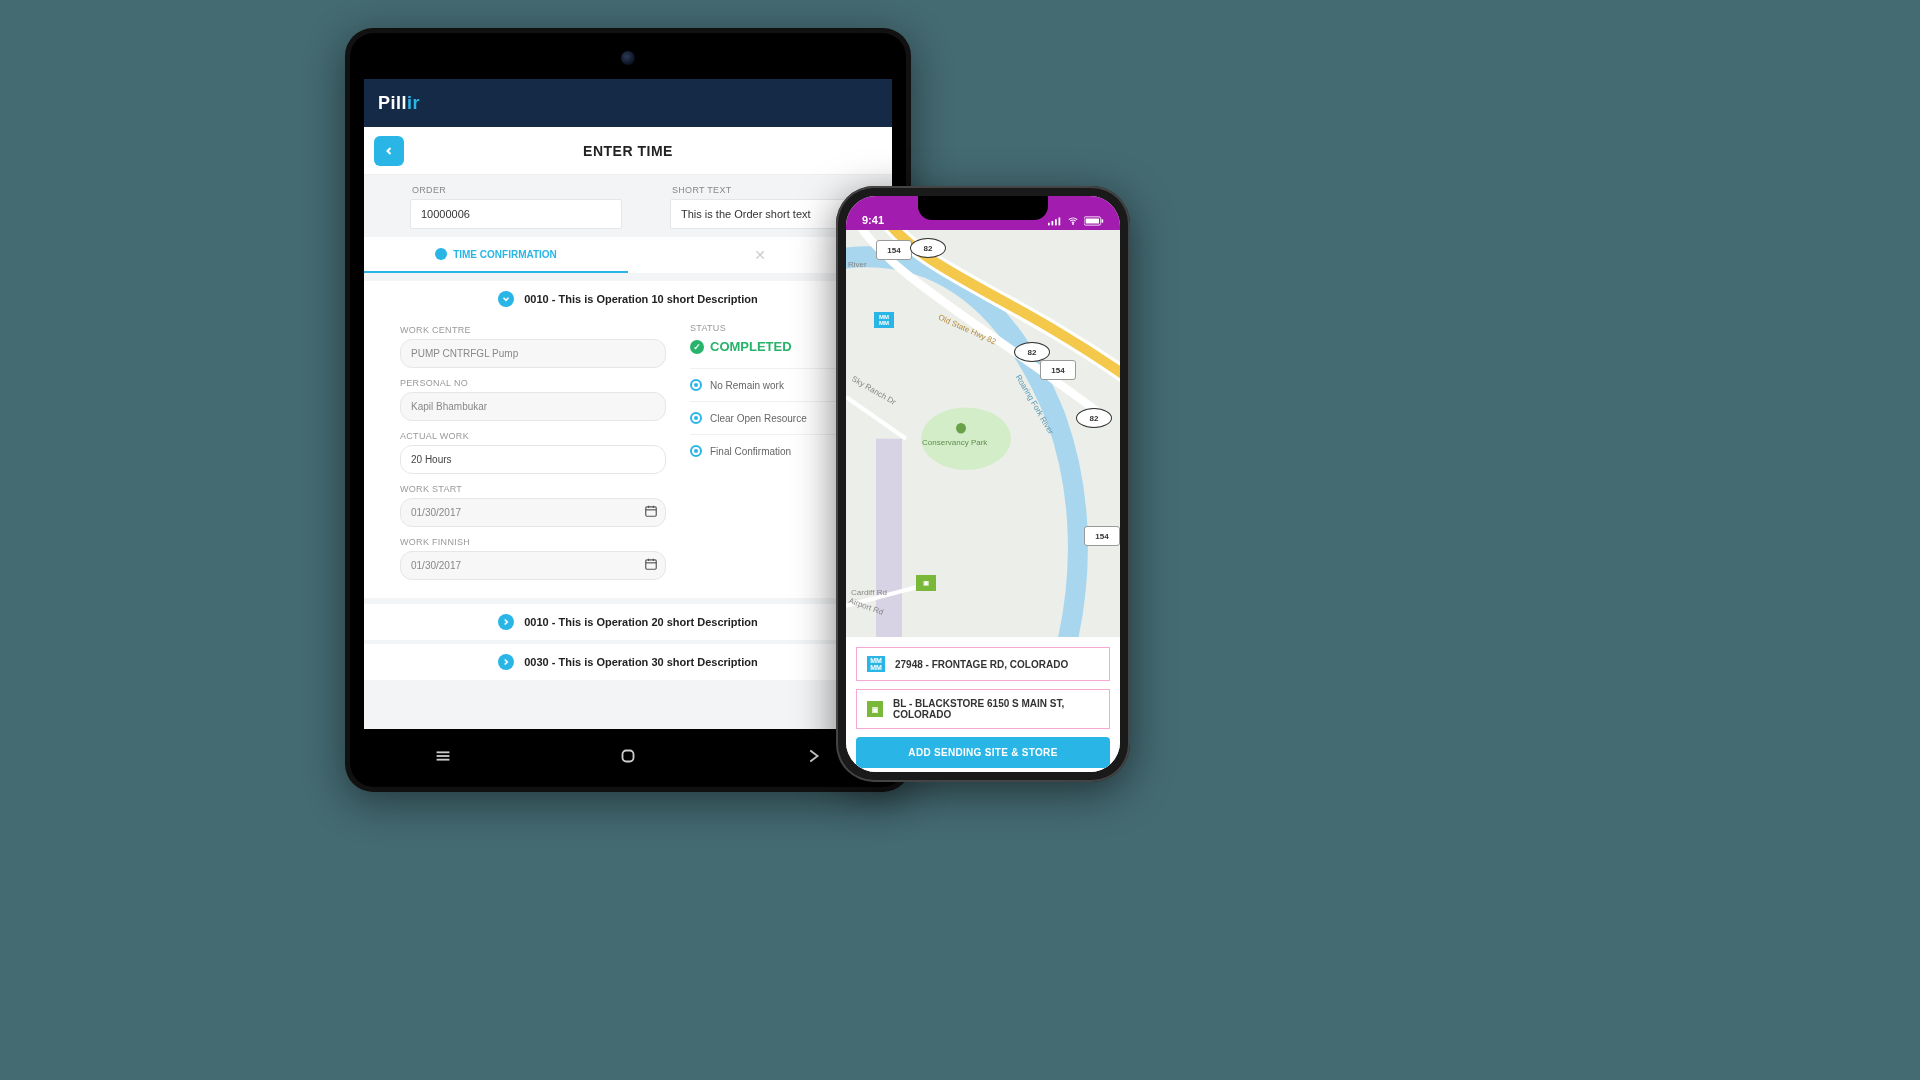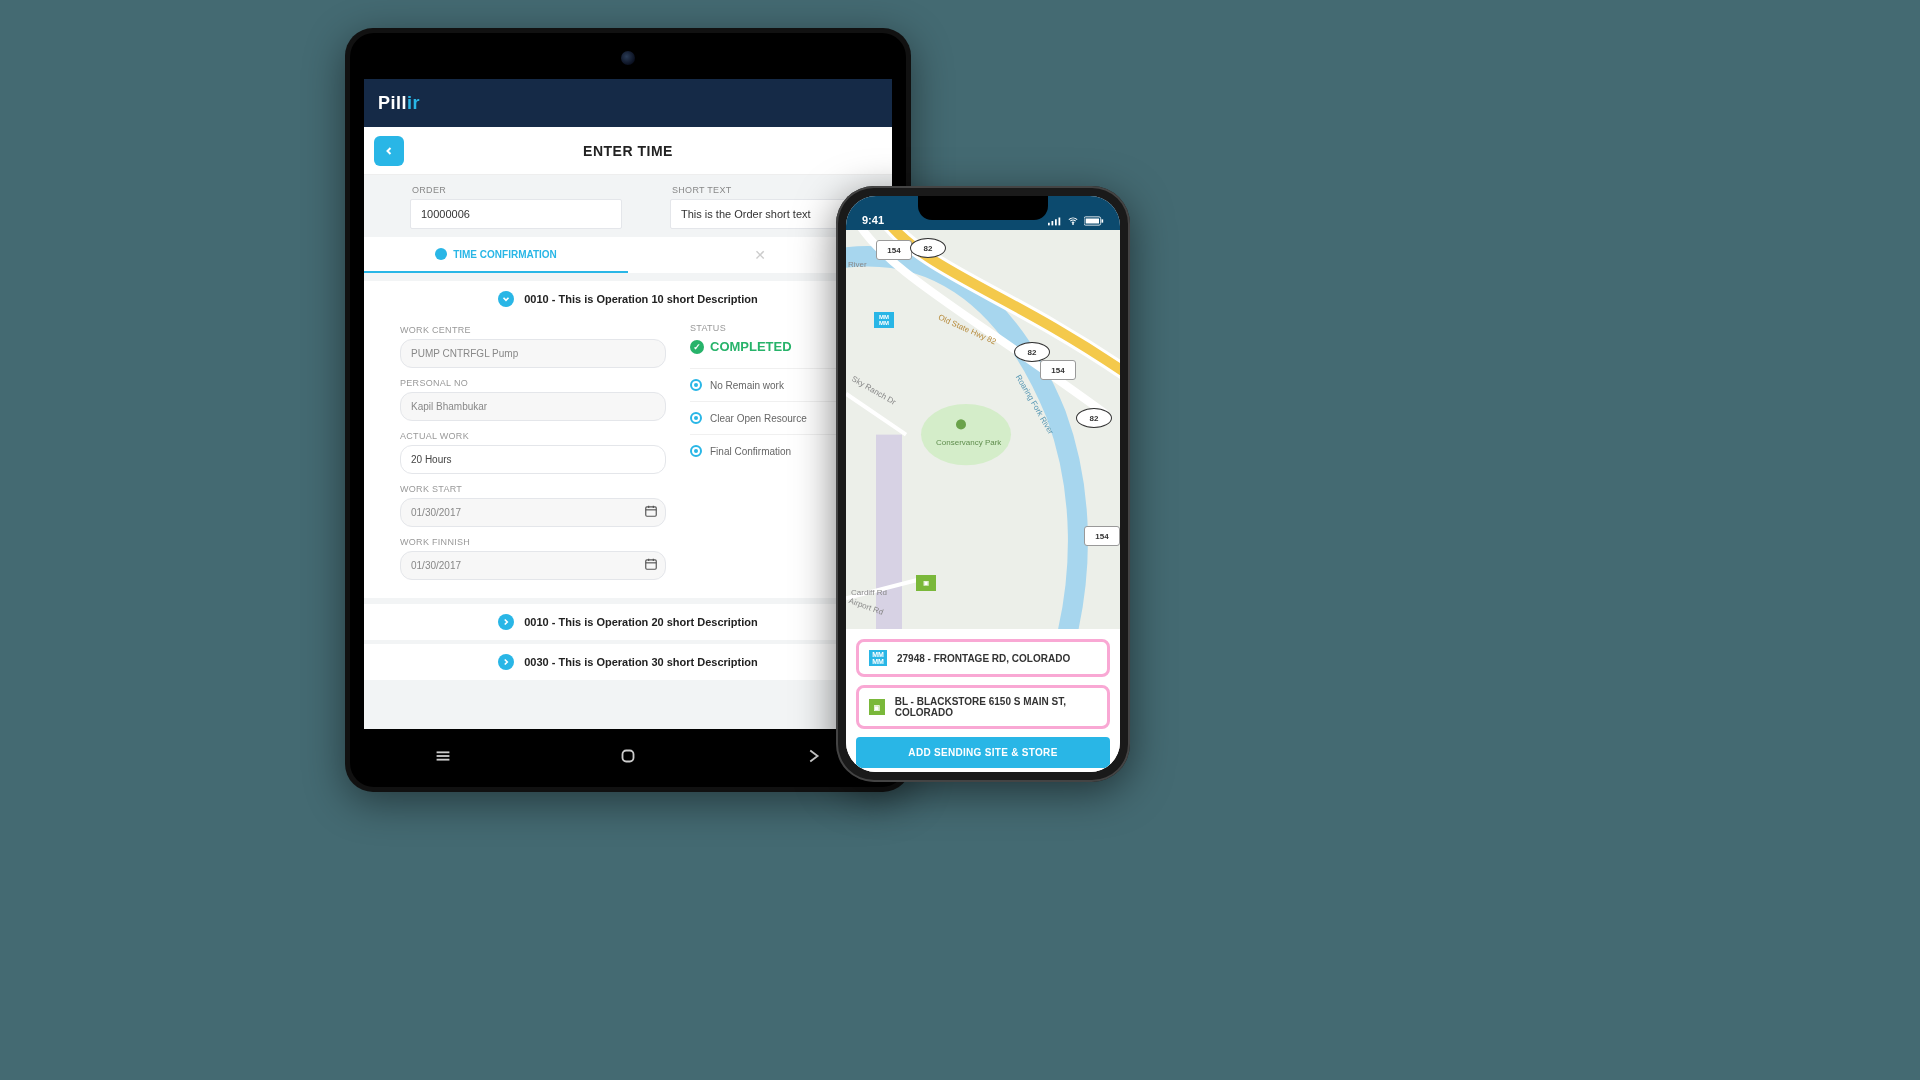--- a/index.html
+++ b/index.html
@@ -181,21 +181,21 @@
     overflow: hidden;
     position: relative;
     display: flex; flex-direction: column;
   }
   .notch {
     position: absolute; top: 0; left: 50%; transform: translateX(-50%);
     width: 130px; height: 24px; background: #000;
     border-radius: 0 0 14px 14px; z-index: 10;
   }
   .statusbar {
-    background: #0c4a6e; color: #fff;
+    background: #a21caf; color: #fff;
     height: 34px; padding: 0 16px;
     display: flex; align-items: flex-end; justify-content: space-between;
     font-size: 11px; font-weight: 600;
     padding-bottom: 4px;
   }
   .sb-icons { display: flex; gap: 4px; align-items: center; }
   .phone-header {
     background: #152a47; color: #fff;
     height: 40px; display: flex; align-items: center;
     padding: 0 14px; gap: 14px;
@@ -230,21 +230,21 @@
   .map-label {
     position: absolute; font-size: 8px; color: #888;
     white-space: nowrap;
   }
 
   .phone-bottom {
     background: #fff; padding: 10px 10px 4px 10px;
     display: flex; flex-direction: column; gap: 8px;
   }
   .loc-card {
-    border: 3px solid #f9a8d4; border-radius: 8px;
+    border: 1px solid #f9a8d4; border-radius: 0;
     display: flex; align-items: center; gap: 10px;
     padding: 8px 10px;
     font-size: 10px; font-weight: 700; color: #333;
   }
   .loc-icon {
     width: 18px; height: 16px;
     display: flex; align-items: center; justify-content: center;
     font-size: 7px; color: #fff; font-weight: 700;
     flex-direction: column; line-height: 1;
   }
@@ -477,21 +477,21 @@
       <div class="shield round" style="left:64px; top:8px">82</div>
       <div class="shield round" style="left:168px; top:112px">82</div>
       <div class="shield round" style="left:230px; top:178px">82</div>
       <div class="shield" style="left:194px; top:130px">154</div>
       <div class="shield" style="left:238px; top:296px">154</div>
 
       <div class="map-label" style="left:2px; top:30px">River</div>
       <div class="map-label" style="left:90px; top:95px; transform:rotate(24deg); color:#b68a3a">Old State Hwy 82</div>
       <div class="map-label" style="left:155px; top:170px; transform:rotate(60deg); color:#5a99b5">Roaring Fork River</div>
       <div class="map-label" style="left:3px; top:156px; transform:rotate(30deg)">Sky Ranch Dr</div>
-      <div class="map-label" style="left:90px; top:208px; color:#5f8d4d">Conservancy Park</div>
+      <div class="map-label" style="left:76px; top:208px; color:#5f8d4d">Conservancy Park</div>
       <div class="map-label" style="left:5px; top:358px">Cardiff Rd</div>
       <div class="map-label" style="left:2px; top:372px; transform:rotate(20deg)">Airport Rd</div>
     </div>
 
     <div class="phone-bottom">
       <div class="loc-card">
         <span class="loc-icon blue">
             <span>MM</span>
             <span>MM</span>
           </span>

